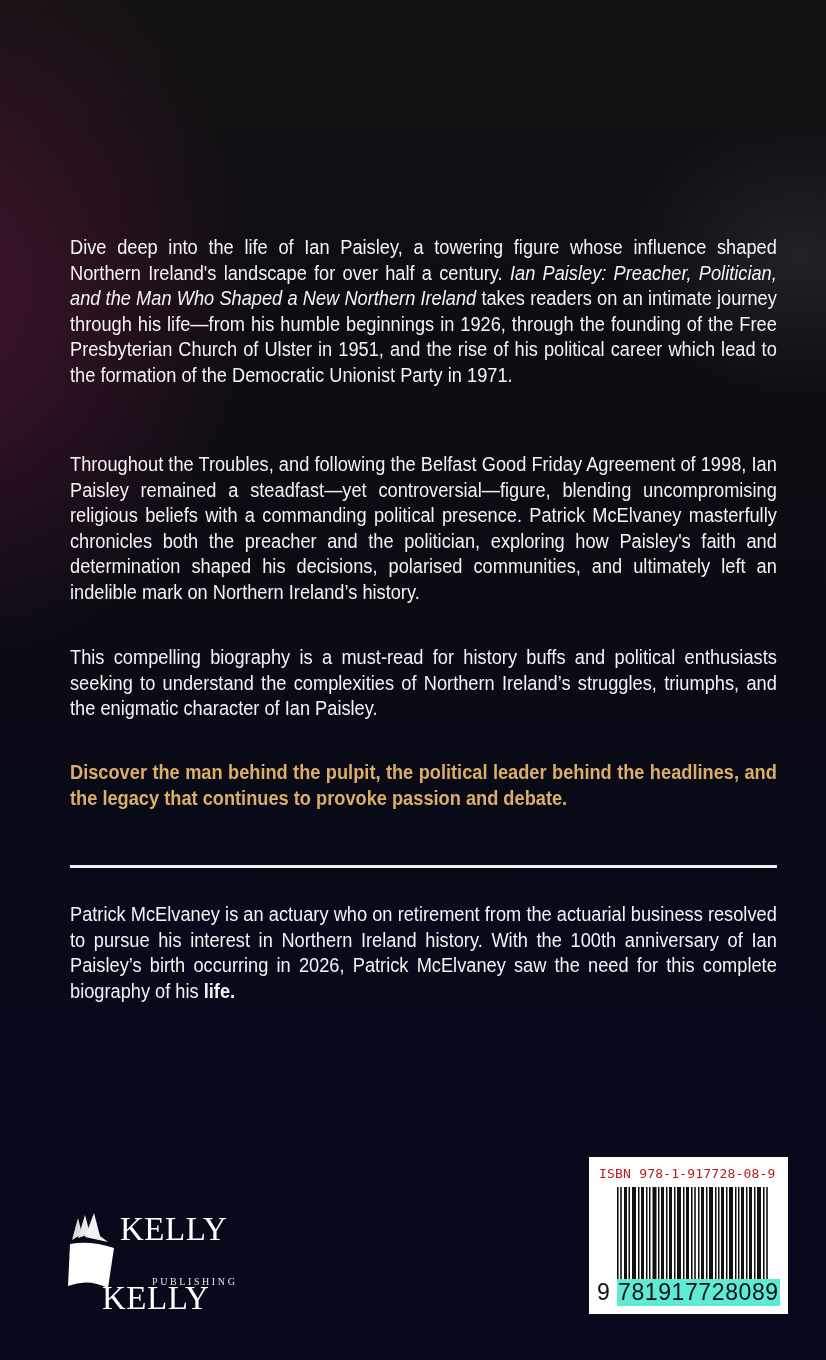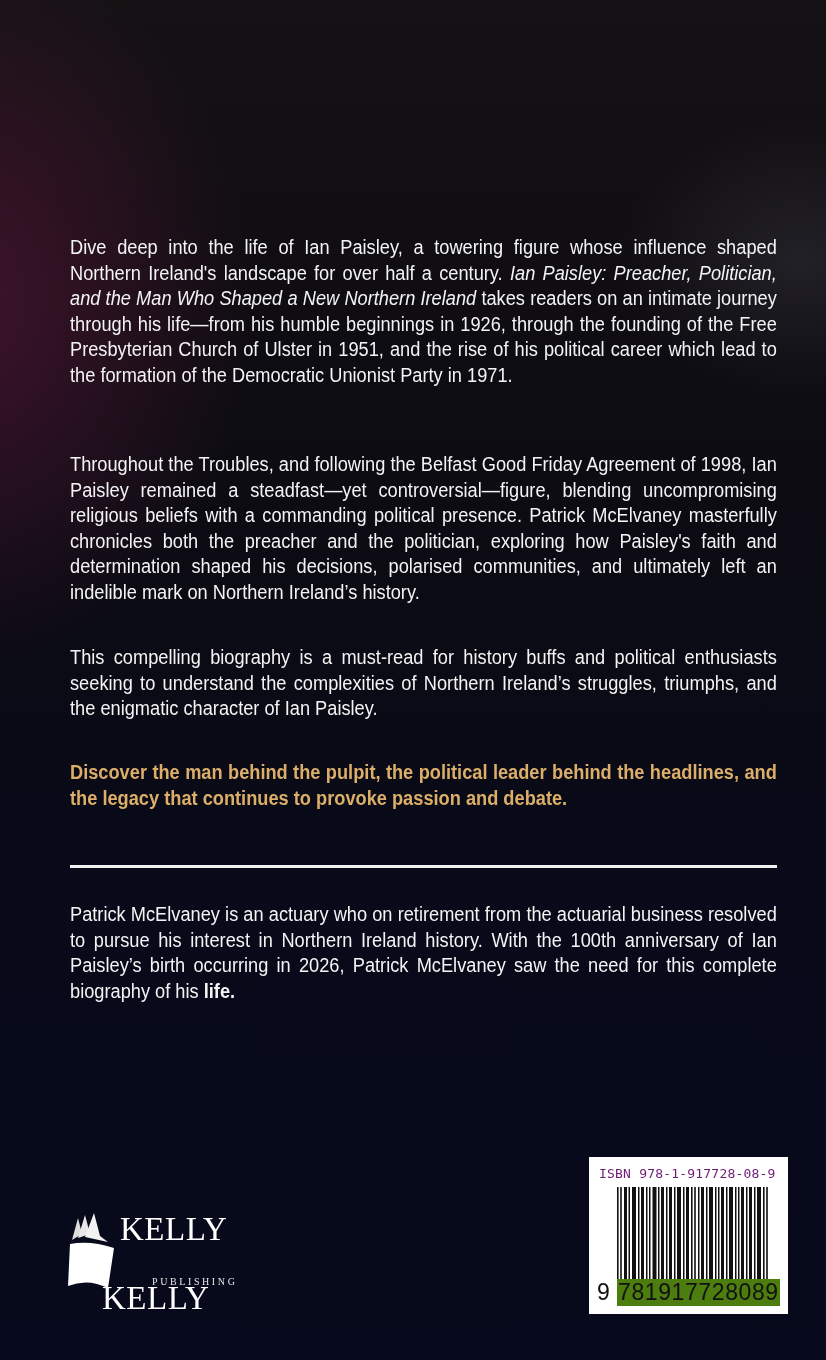--- a/index.html
+++ b/index.html
@@ -59,33 +59,33 @@
       position: absolute; left: 60px; top: 66px;
       font-family: "Liberation Serif", serif; font-size: 10px; letter-spacing: 2.6px; color: #e8e8e8; margin-left: 24px;
     }
     .barcode-box {
       position: absolute; left: 589px; top: 1157px; width: 199px; height: 157px;
       background: #ffffff;
     }
     .isbn-label {
       position: absolute; left: 10px; top: 9px; width: 180px;
       font-family: "DejaVu Sans Mono", "Liberation Mono", monospace;
-      font-size: 13px; color: #701a75; letter-spacing: 0.2px; white-space: nowrap;
+      font-size: 13px; color: #b91c1c; letter-spacing: 0.2px; white-space: nowrap;
     }
     .bars {
       position: absolute; left: 28px; top: 30px; width: 160px; height: 113px;
     }
     .ean-digits {
       position: absolute; left: 8px; top: 122px;
       font-family: "Liberation Sans", sans-serif; font-size: 23px; color: #111;
       white-space: nowrap; letter-spacing: 0.6px;
       background: transparent;
     }
     .ean-lead { position: absolute; left: 0; top: 0; }
-    .ean-rest { position: absolute; left: 20px; top: 0; background:#4d7c0f; padding: 0 1px; }
+    .ean-rest { position: absolute; left: 20px; top: 0; background:#5eead4; padding: 0 1px; }
   </style>
 </head>
 <body>
 
 <div class="cover">
 
 
   <p class="body-text p1"><span>Dive deep into the life of Ian Paisley, a towering figure whose influence shaped Northern Ireland's landscape for over half a century. </span><span class="italic">Ian Paisley: Preacher, Politician, and the Man Who Shaped a New Northern Ireland</span><span> takes readers on an intimate journey through his life—from his humble beginnings in 1926, through the founding of the Free Presbyterian Church of Ulster in 1951, and the rise of his political career which lead to the formation of the Democratic Unionist Party in 1971.</span></p>
 
   <p class="body-text p2">Throughout the Troubles, and following the Belfast Good Friday Agreement of 1998, Ian Paisley remained a steadfast—yet controversial—figure, blending uncompromising religious beliefs with a commanding political presence. Patrick McElvaney masterfully chronicles both the preacher and the politician, exploring how Paisley's faith and determination shaped his decisions, polarised communities, and ultimately left an indelible mark on Northern Ireland’s history.</p>

